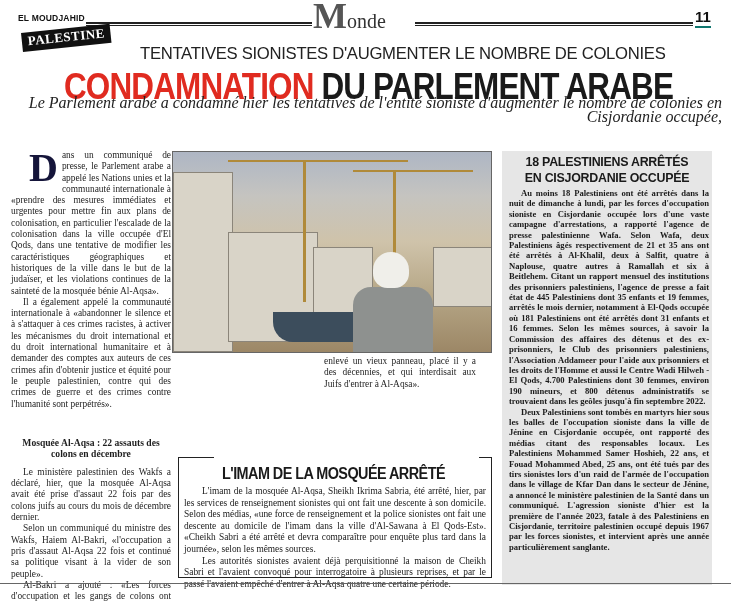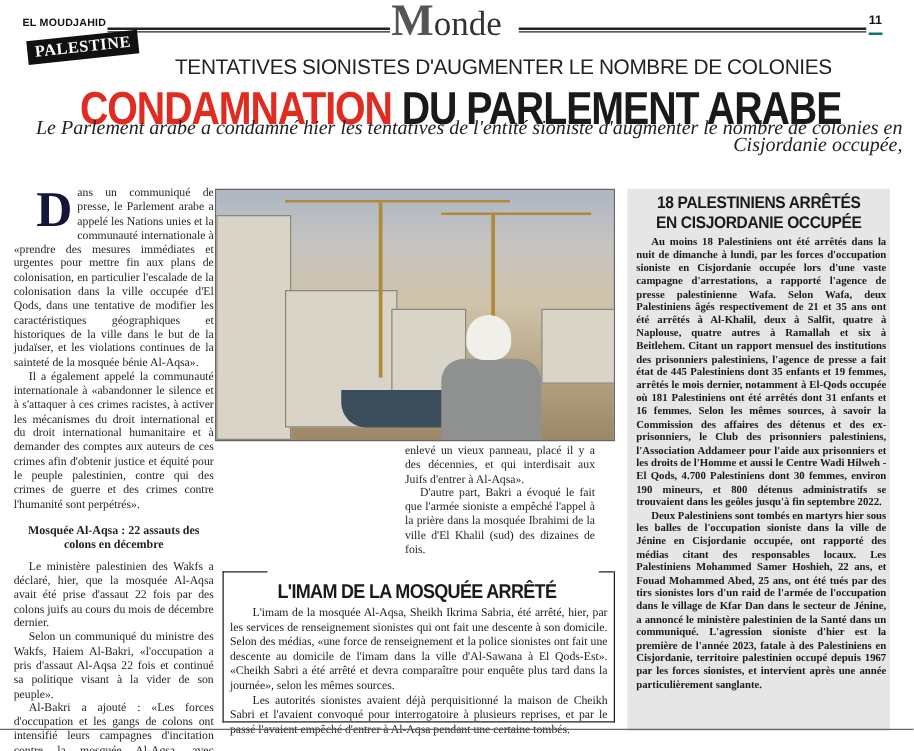--- a/index.html
+++ b/index.html
@@ -6,42 +6,42 @@
   html, body { width: 731px; height: 601px; background: #ffffff; overflow: hidden; }
   body { position: relative; font-family: "Liberation Serif", "DejaVu Serif", serif; color: #1a1a1a; }
 
   
   .masthead { position: absolute; left: 0; top: 0; width: 579px; height: 34px; }
   .mast-paper { position: absolute; left: 18px; top: 13px; font-family: "Liberation Sans", sans-serif; font-weight: 900; font-size: 8.5px; letter-spacing: 0.2px; color: #111; }
   .mast-rule-left { position: absolute; left: 86px; top: 22px; width: 226px; border-top: 2px solid #222; }
   .mast-rule-left2 { position: absolute; left: 86px; top: 25px; width: 226px; border-top: 1px solid #222; }
   .mast-section { position: absolute; left: 313px; top: -2px; font-family: "Liberation Serif", serif; font-weight: bold; color: #555; }
   .mast-section .big { font-size: 36px; line-height: 36px; }
-  .mast-section .rest { font-size: 28px; font-weight: normal; color: #333; }
+  .mast-section .rest { font-size: 20px; font-weight: normal; color: #333; }
   .mast-rule-right { position: absolute; left: 415px; top: 22px; width: 278px; border-top: 2px solid #222; }
   .mast-rule-right2 { position: absolute; left: 415px; top: 25px; width: 278px; border-top: 1px solid #222; }
-  .mast-page { position: absolute; left: 695px; top: 8px; font-family: "Liberation Sans", sans-serif; font-weight: 900; font-size: 10px; color: #111; border-bottom: 2px solid #0f766e; line-height: 18px; }
+  .mast-page { position: absolute; left: 695px; top: 8px; font-family: "Liberation Sans", sans-serif; font-weight: 900; font-size: 15px; color: #111; border-bottom: 2px solid #0f766e; line-height: 18px; }
 
   .kicker { position: absolute; left: 22px; top: 33px; background: #111; color: #fff; font-family: "Liberation Serif", serif; font-weight: bold; font-size: 13px; letter-spacing: 0.5px; padding: 1px 6px 2px 6px; transform: rotate(-6deg); transform-origin: left center; }
 
   .subhead { position: absolute; left: 140px; top: 44px; width: 560px; font-family: "Liberation Sans", sans-serif; font-size: 17px; color: #222; letter-spacing: -0.3px; white-space: nowrap; transform: scaleX(0.98); transform-origin: left; }
 
   .headline { position: absolute; left: 64px; top: 66px; font-family: "Liberation Sans", sans-serif; font-weight: bold; font-size: 37px; line-height: 42px; white-space: nowrap; letter-spacing: -1px; transform: scaleX(0.85); transform-origin: left; }
   .headline .red { color: #e02b20; }
   .headline .dark { color: #1a1a1a; }
 
   .chapo { position: absolute; left: 10px; top: 96px; width: 712px; text-align: right; font-style: italic; font-size: 16px; line-height: 14px; color: #222; }
 
   
   .col { position: absolute; font-size: 9.4px; line-height: 11.3px; text-align: justify; hyphens: auto; color: #1e1e1e; }
   .col p { text-indent: 12px; }
   .col-left { left: 11px; top: 150px; width: 160px; }
   .dropcap { float: left; font-size: 40px; line-height: 34px; font-weight: bold; color: #15153a; margin: 1px 4px 0 18px; }
   .col-left p.first { text-indent: 0; }
-  .col-left h4 { text-align: center; font-size: 9.6px; font-weight: bold; line-height: 11px; margin: 9px 0 8px 0; }
+  .col-left h4 { text-align: center; font-size: 9.6px; font-weight: bold; line-height: 11px; margin: 27px 0 8px 0; }
 
   .photo { position: absolute; left: 172px; top: 151px; width: 320px; height: 202px; background: linear-gradient(180deg, #aeb6c4 0%, #c5c4c0 22%, #cfc3aa 45%, #b7a888 70%, #9c8766 100%); overflow: hidden; border: 1px solid #666; }
   .photo .b { position: absolute; background: #d9d4c8; border: 1px solid #8b857a; }
   .photo .crane { position: absolute; background: #b08a3a; }
   .photo .man-head { position: absolute; left: 200px; top: 100px; width: 36px; height: 36px; border-radius: 50% 50% 40% 40%; background: #f0efea; }
   .photo .man-body { position: absolute; left: 180px; top: 135px; width: 80px; height: 70px; background: #8e918f; border-radius: 18px 18px 0 0; }
   .photo .basin { position: absolute; left: 100px; top: 160px; width: 100px; height: 30px; background: #3c4d5c; border-radius: 0 0 20px 20px; }
 
   .col-mid1 { left: 180px; top: 356px; width: 150px; }
   .col-mid1 p.first { text-indent: 0; }
@@ -109,31 +109,30 @@
   <div class="basin"></div>
   <div class="man-body"></div>
   <div class="man-head"></div>
 </div>
 
 <div class="col col-mid1">
 </div>
 
 <div class="col col-mid2">
   <p class="first">enlevé un vieux panneau, placé il y a des décennies, et qui interdisait aux Juifs d'entrer à Al-Aqsa».</p>
-  <p>D'autre part, Bakri a évoqué le fait que l'armée sioniste a empêché l'appel à la prière dans la mosquée Ibrahimi de la ville d'El Khalil (sud) des dizaines de fois.</p>
 </div>
 
 <div class="imam-box">
   <div class="topline"></div>
   <div class="topline-r"></div>
   <div class="leftline"></div>
   <div class="imam-title">L'IMAM DE LA MOSQUÉE ARRÊTÉ</div>
   <div class="imam-body">
     <p>L'imam de la mosquée Al-Aqsa, Sheikh Ikrima Sabria, été arrêté, hier, par les services de renseignement sionistes qui ont fait une descente à son domicile. Selon des médias, «une force de renseignement et la police sionistes ont fait une descente au domicile de l'imam dans la ville d'Al-Sawana à El Qods-Est». «Cheikh Sabri a été arrêté et devra comparaître pour enquête plus tard dans la journée», selon les mêmes sources.</p>
-    <p>Les autorités sionistes avaient déjà perquisitionné la maison de Cheikh Sabri et l'avaient convoqué pour interrogatoire à plusieurs reprises, et par le passé l'avaient empêché d'entrer à Al-Aqsa pendant une certaine tombés.</p>
+    <p>Les autorités sionistes avaient déjà perquisitionné la maison de Cheikh Sabri et l'avaient convoqué pour interrogatoire à plusieurs reprises, et par le passé l'avaient empêché d'entrer à Al-Aqsa quatre une certaine période.</p>
   </div>
 </div>
 
 <div class="side">
   <h3>
     <div>18 PALESTINIENS ARRÊTÉS</div>
     <div>EN CISJORDANIE OCCUPÉE</div>
   </h3>
   <div class="body">
     <p>Au moins 18 Palestiniens ont été arrêtés dans la nuit de dimanche à lundi, par les forces d'occupation sioniste en Cisjordanie occupée lors d'une vaste campagne d'arrestations, a rapporté l'agence de presse palestinienne Wafa. Selon Wafa, deux Palestiniens âgés respectivement de 21 et 35 ans ont été arrêtés à Al-Khalil, deux à Salfit, quatre à Naplouse, quatre autres à Ramallah et six à Beitlehem. Citant un rapport mensuel des institutions des prisonniers palestiniens, l'agence de presse a fait état de 445 Palestiniens dont 35 enfants et 19 femmes, arrêtés le mois dernier, notamment à El-Qods occupée où 181 Palestiniens ont été arrêtés dont 31 enfants et 16 femmes. Selon les mêmes sources, à savoir la Commission des affaires des détenus et des ex-prisonniers, le Club des prisonniers palestiniens, l'Association Addameer pour l'aide aux prisonniers et les droits de l'Homme et aussi le Centre Wadi Hilweh - El Qods, 4.700 Palestiniens dont 30 femmes, environ 190 mineurs, et 800 détenus administratifs se trouvaient dans les geôles jusqu'à fin septembre 2022.</p>

